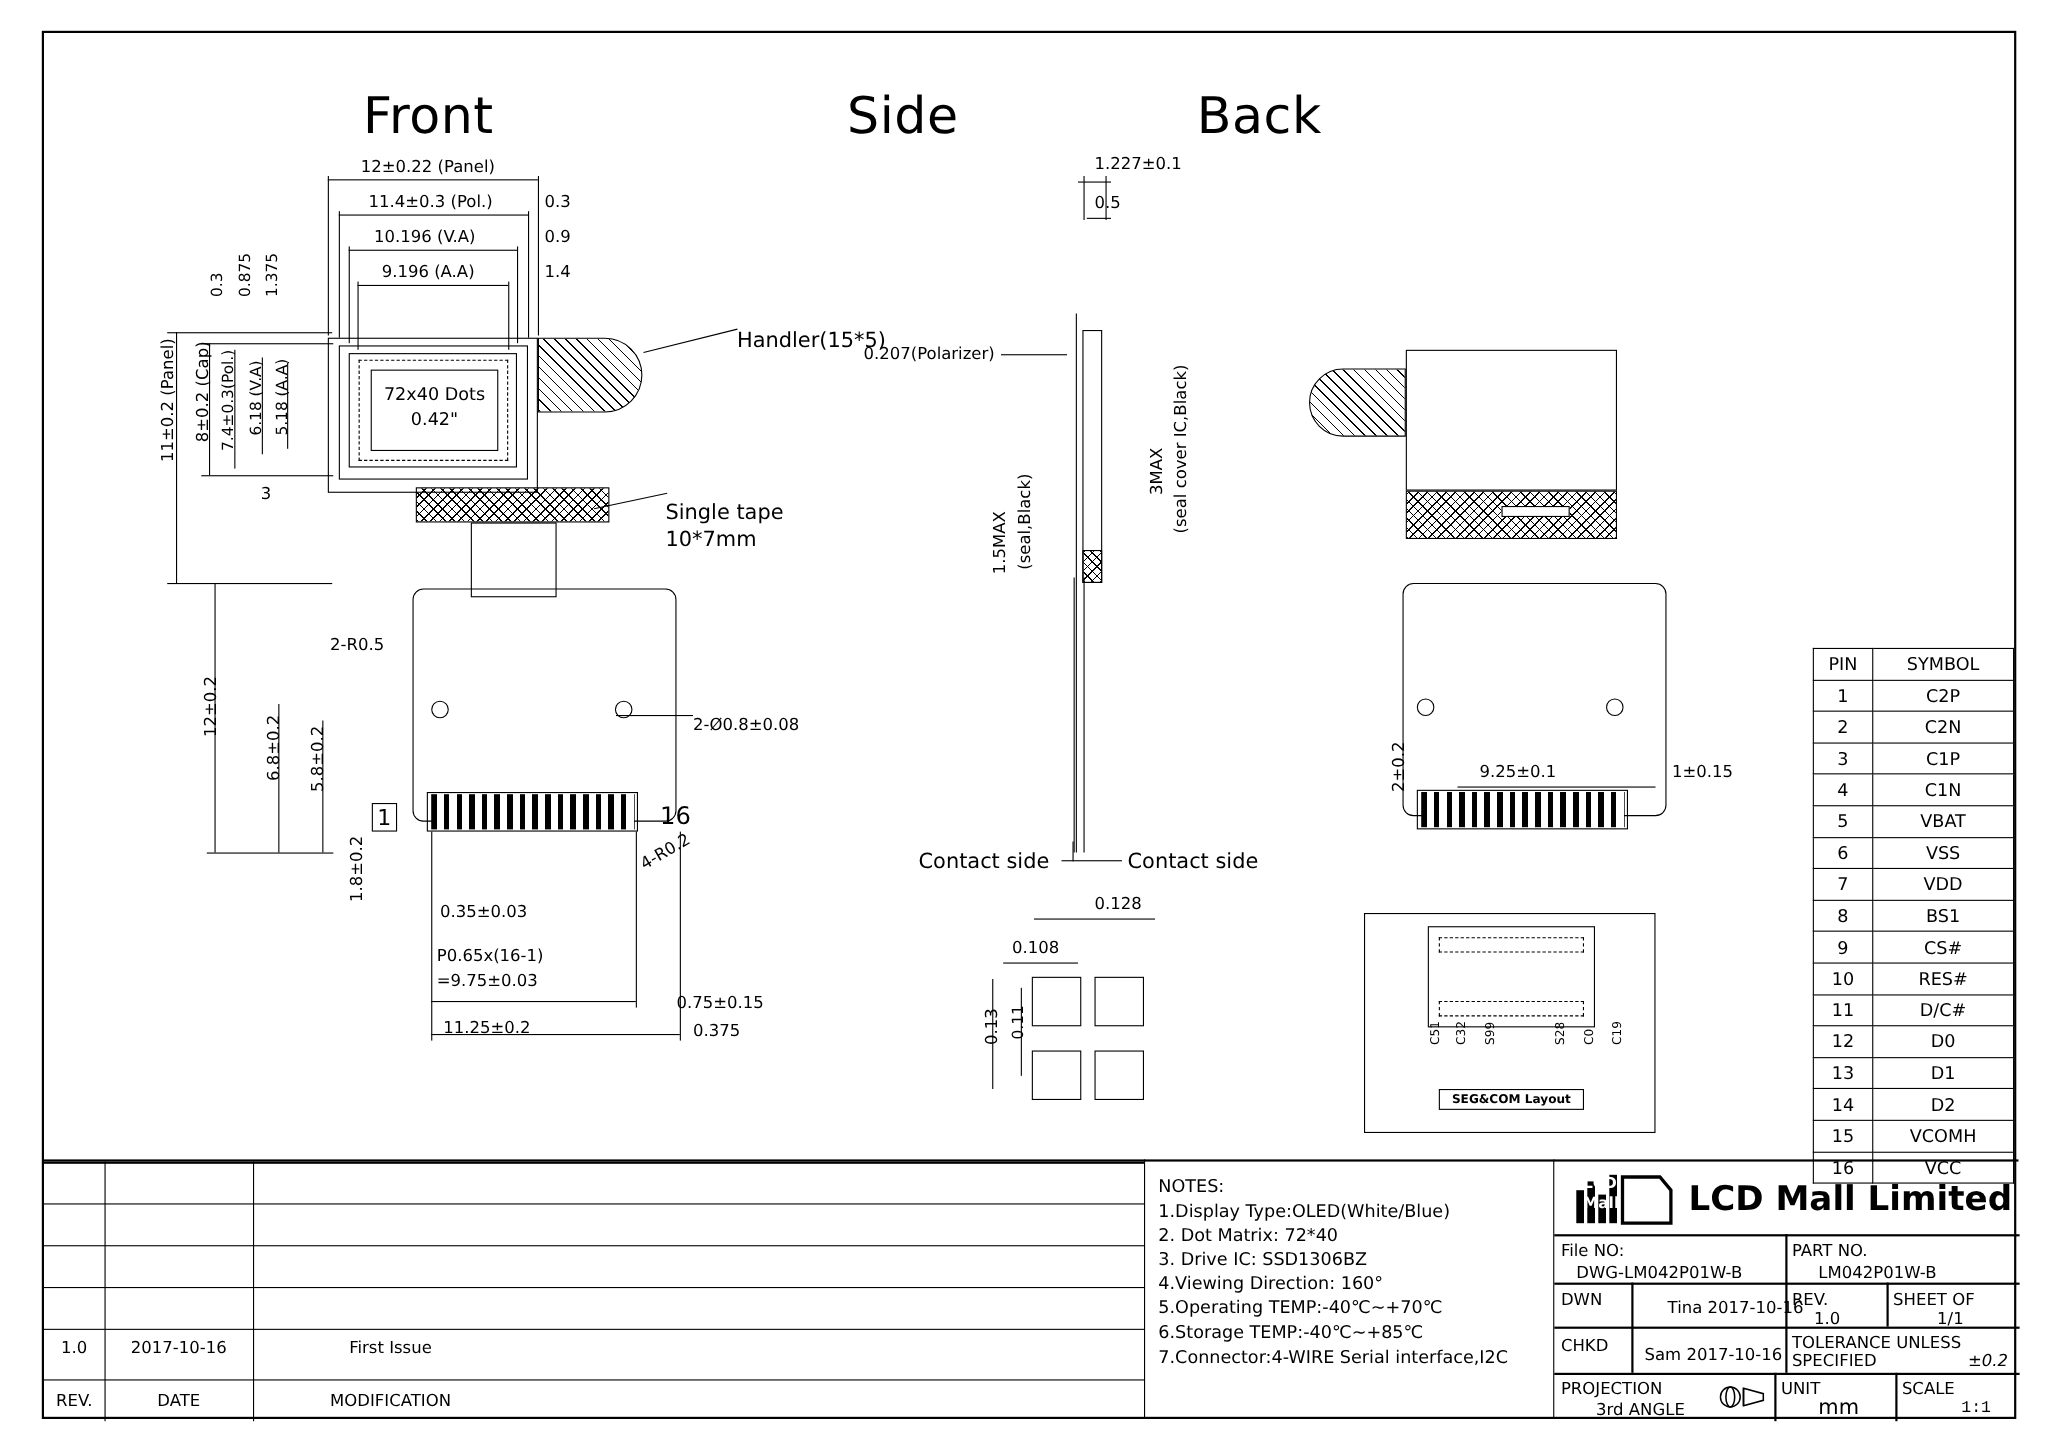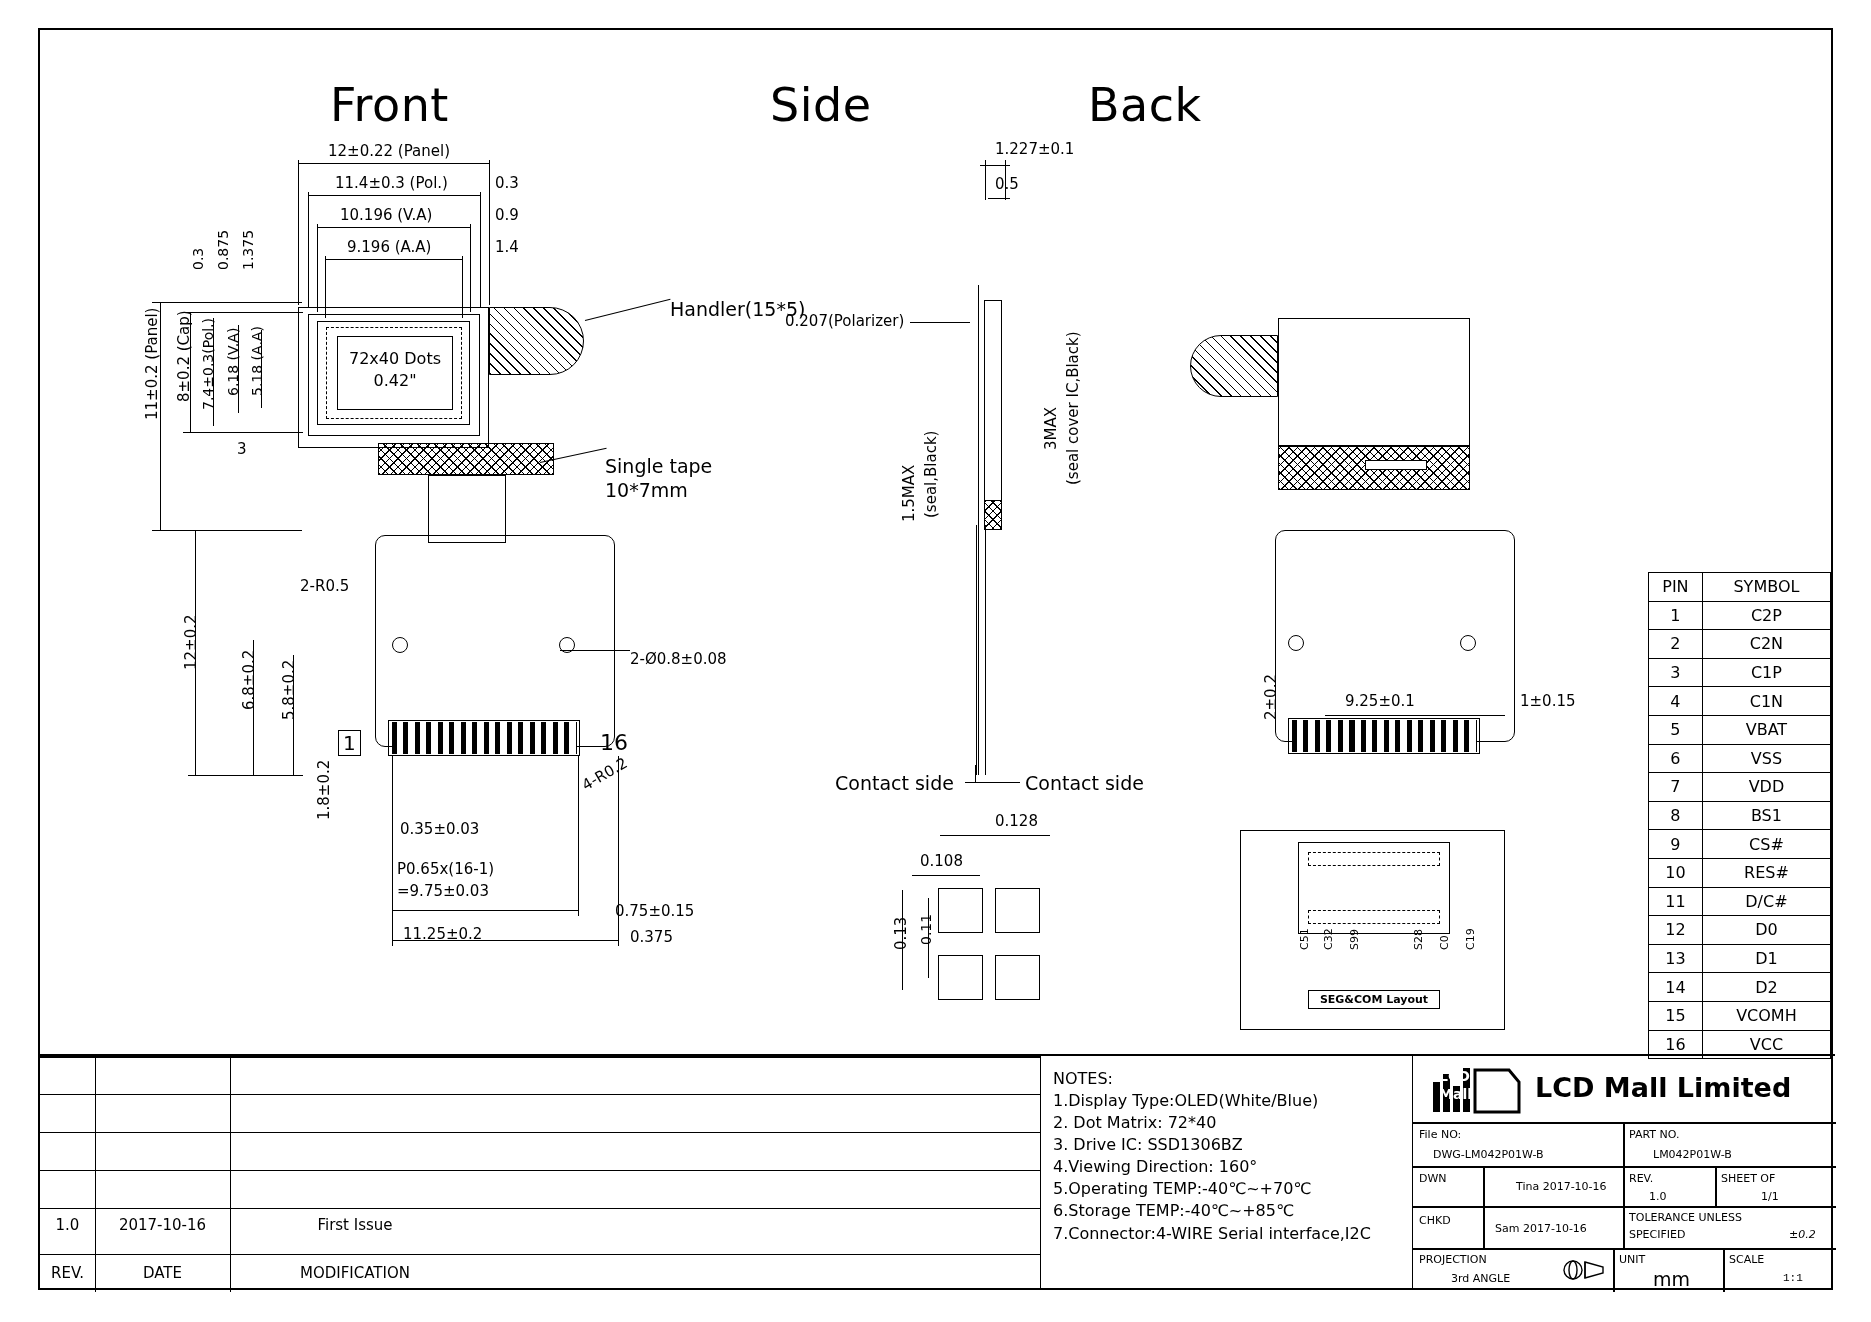--- a/index.html
+++ b/index.html
@@ -17,21 +17,21 @@
   .boxthin{position:absolute;border:1px solid #000;box-sizing:border-box;}
   .dashbox{position:absolute;border:1px dashed #000;box-sizing:border-box;}
   .hatch{background-image:repeating-linear-gradient(45deg,#000 0 1px,transparent 1px 7px);}
   .cross{background-image:repeating-linear-gradient(45deg,#000 0 1px,transparent 1px 6px),repeating-linear-gradient(-45deg,#000 0 1px,transparent 1px 6px);}
   table.pins{border-collapse:collapse;font-size:16px;}
   table.pins td{border:1.2px solid #000;text-align:center;height:25.6px;}
   table.pins td.c1{width:62px;}
   table.pins td.c2{width:152px;}
   .notes{font-size:16px;line-height:1.38;}
   .tbl-line{position:absolute;background:#000;}
-  .smalltxt{font-size:11px;}
+  .smalltxt{font-size:15px;}
   .tiny{font-size:11px;}
 </style>
 </head>
 <body>
 
 <div id="sheet">
 
   <div class="abs ttl" style="left:290px;top:48px;">Front</div>
   <div class="abs ttl" style="left:730px;top:48px;">Side</div>
   <div class="abs ttl" style="left:1048px;top:48px;">Back</div>
@@ -203,21 +203,21 @@
     <div class="dashbox" style="left:1268px;top:880px;width:132px;height:14px;"></div>
     <div class="abs tiny rot90" style="left:1258px;top:920px;">C51</div>
     <div class="abs tiny rot90" style="left:1282px;top:920px;">C32</div>
     <div class="abs tiny rot90" style="left:1308px;top:920px;">S99</div>
     <div class="abs tiny rot90" style="left:1372px;top:920px;">S28</div>
     <div class="abs tiny rot90" style="left:1398px;top:920px;">C0</div>
     <div class="abs tiny rot90" style="left:1424px;top:920px;">C19</div>
     <div class="abs smalltxt" style="left:1268px;top:960px;width:130px;text-align:center;border:1px solid #000;font-weight:bold;font-size:11px;padding:2px 0;">SEG&amp;COM Layout</div>
   </div>
 
-  <div class="abs" style="left:1580px;top:542px;margin-left:28px;">
+  <div class="abs" style="left:1580px;top:559px;margin-left:28px;">
     <table class="pins" id="pin-table-el">
         <tbody>
           <tr>
             <td class="c1">PIN</td>
             <td class="c2">SYMBOL</td>
           </tr>
           <tr>
             <td class="c1">1</td>
             <td class="c2">C2P</td>
           </tr>
@@ -321,21 +321,21 @@
       <svg width="92" height="52" viewBox="0 0 92 52">
         <rect x="2" y="18" width="7" height="30" fill="#000"></rect>
         <rect x="12" y="10" width="7" height="38" fill="#000"></rect>
         <rect x="22" y="22" width="7" height="26" fill="#000"></rect>
         <rect x="32" y="4" width="7" height="44" fill="#000"></rect>
         <path d="M44 6 L78 6 L88 18 L88 48 L44 48 Z" fill="none" stroke="#000" stroke-width="3"></path>
       </svg>
     </div>
     <div class="abs" style="left:26px;top:12px;font-size:14px;font-weight:bold;color:#fff;">LCD</div>
     <div class="abs" style="left:26px;top:30px;font-size:14px;font-weight:bold;color:#fff;">Mall</div>
-    <div class="abs" style="left:122px;top:16px;font-size:27px;font-weight:bold;">LCD Mall Limited</div>
+    <div class="abs" style="left:122px;top:16px;font-size:31px;font-weight:bold;">LCD Mall Limited</div>
 
     <div class="tbl-line" style="left:0;top:66px;width:423px;height:1.5px;"></div>
     <div class="tbl-line" style="left:0;top:110px;width:423px;height:1.5px;"></div>
     <div class="tbl-line" style="left:0;top:150px;width:423px;height:1.5px;"></div>
     <div class="tbl-line" style="left:0;top:192px;width:423px;height:1.5px;"></div>
     <div class="tbl-line" style="left:210px;top:66px;width:1.5px;height:126px;"></div>
     <div class="tbl-line" style="left:70px;top:110px;width:1.5px;height:82px;"></div>
     <div class="tbl-line" style="left:302px;top:110px;width:1.5px;height:40px;"></div>
     <div class="tbl-line" style="left:200px;top:192px;width:1.5px;height:44px;"></div>
     <div class="tbl-line" style="left:310px;top:192px;width:1.5px;height:44px;"></div>

